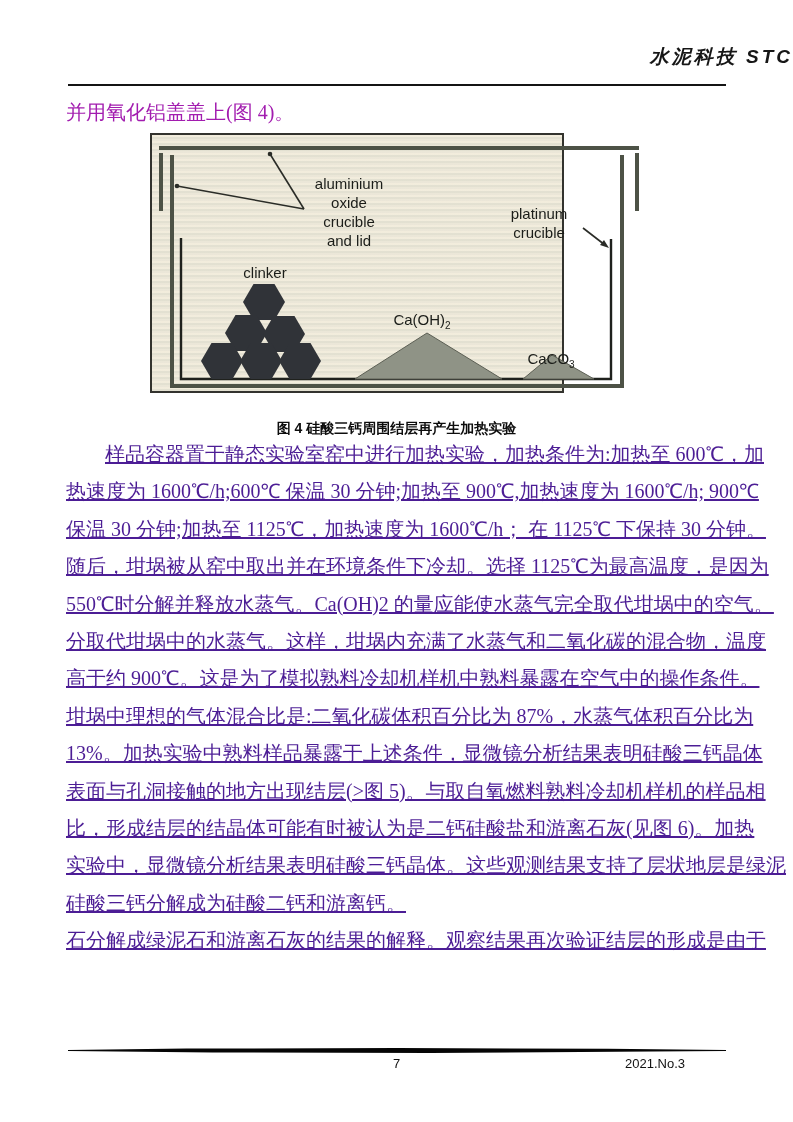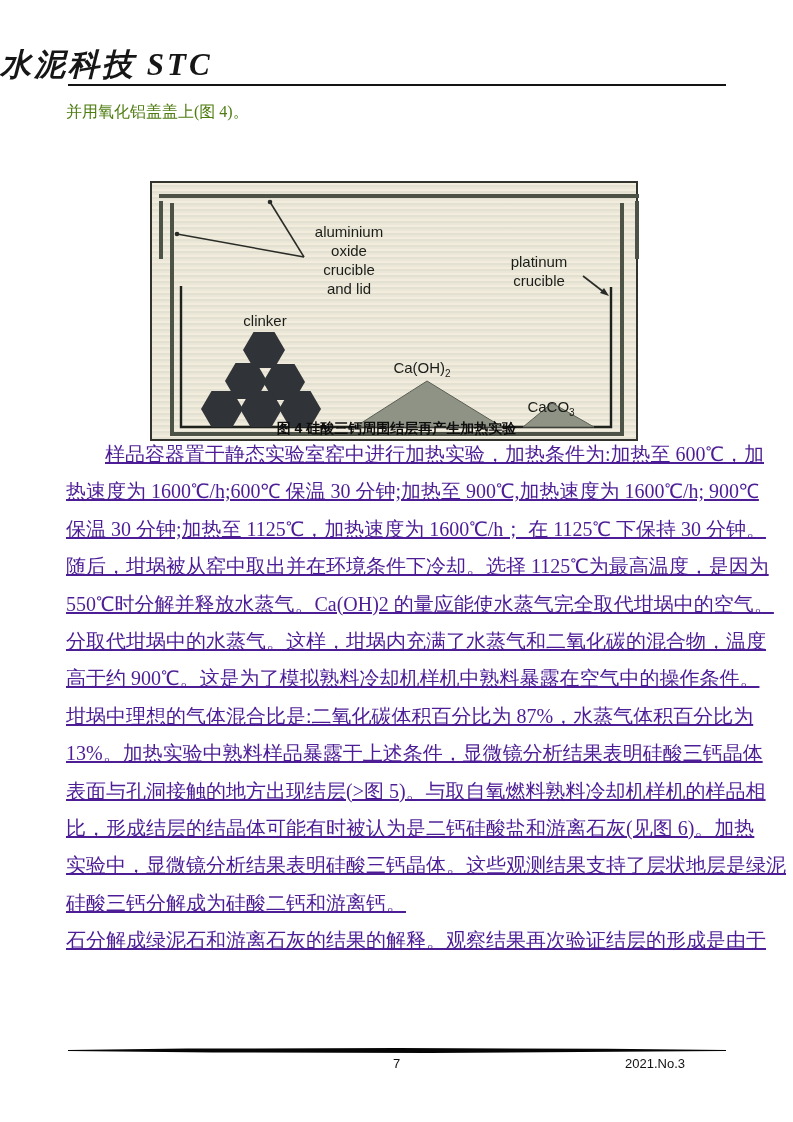--- a/index.html
+++ b/index.html
@@ -2,38 +2,38 @@
 <html><head>
 <meta charset="utf-8">
 <style>
   html,body { margin:0; padding:0; background:#888; }
   .page {
     position:relative; width:793px; height:1122px; background:#ffffff;
     margin:0 auto; overflow:hidden;
     font-family:"Liberation Serif", serif; color:#111;
   }
   .journal-title {
-    position:absolute; top:44px; left:0; width:100%; text-align:left;
-    font-family:Liberation Serif, serif; font-style:italic; font-weight:600;
-    font-size:31px; letter-spacing:3px; color:#161616;
+    position:absolute; top:44px; left:0; width:100%; text-align:right;
+    font-family:Liberation Sans, sans-serif; font-style:italic; font-weight:600;
+    font-size:19px; letter-spacing:3px; color:#161616;
   }
   .header-rule { position:absolute; top:84px; left:68px; width:658px; height:2px; background:#141414; }
   .intro-line {
     position:absolute; top:97px; left:66px; width:661px;
-    font-size:16px; line-height:30px; color:#4d7c0f;
+    font-size:20px; line-height:30px; color:#a21caf;
   }
   
   .figure-photo {
-    position:absolute; left:150px; top:133px; width:488px; height:260px;
+    position:absolute; left:150px; top:133px; width:414px; height:260px;
     background:#e9e6d6;
     background-image:repeating-linear-gradient(180deg,
       rgba(244,238,222,.8) 0px, rgba(244,238,222,.8) 2px,
       rgba(222,220,206,.55) 2px, rgba(222,220,206,.55) 4px,
       rgba(236,231,217,.7) 4px, rgba(236,231,217,.7) 6px);
-    border:2px solid #33332e; box-sizing:border-box;margin-top:48px;
+    border:2px solid #33332e; box-sizing:border-box;
   }
   .figure-photo svg { position:absolute; left:0; top:0; }
   .fig-label {
     position:absolute; font-family:"Liberation Sans", sans-serif;
     color:#1b1d19; font-size:15px; line-height:19px; text-align:center; font-weight:500;
   }
   .fig-label sub { font-size:10px; }
   .lbl-aluminium { left:145px; top:39px;  width:104px; }
   .lbl-platinum  { left:337px; top:69px;  width:100px; }
   .lbl-clinker   { left:73px;  top:128px; width:80px;  }

